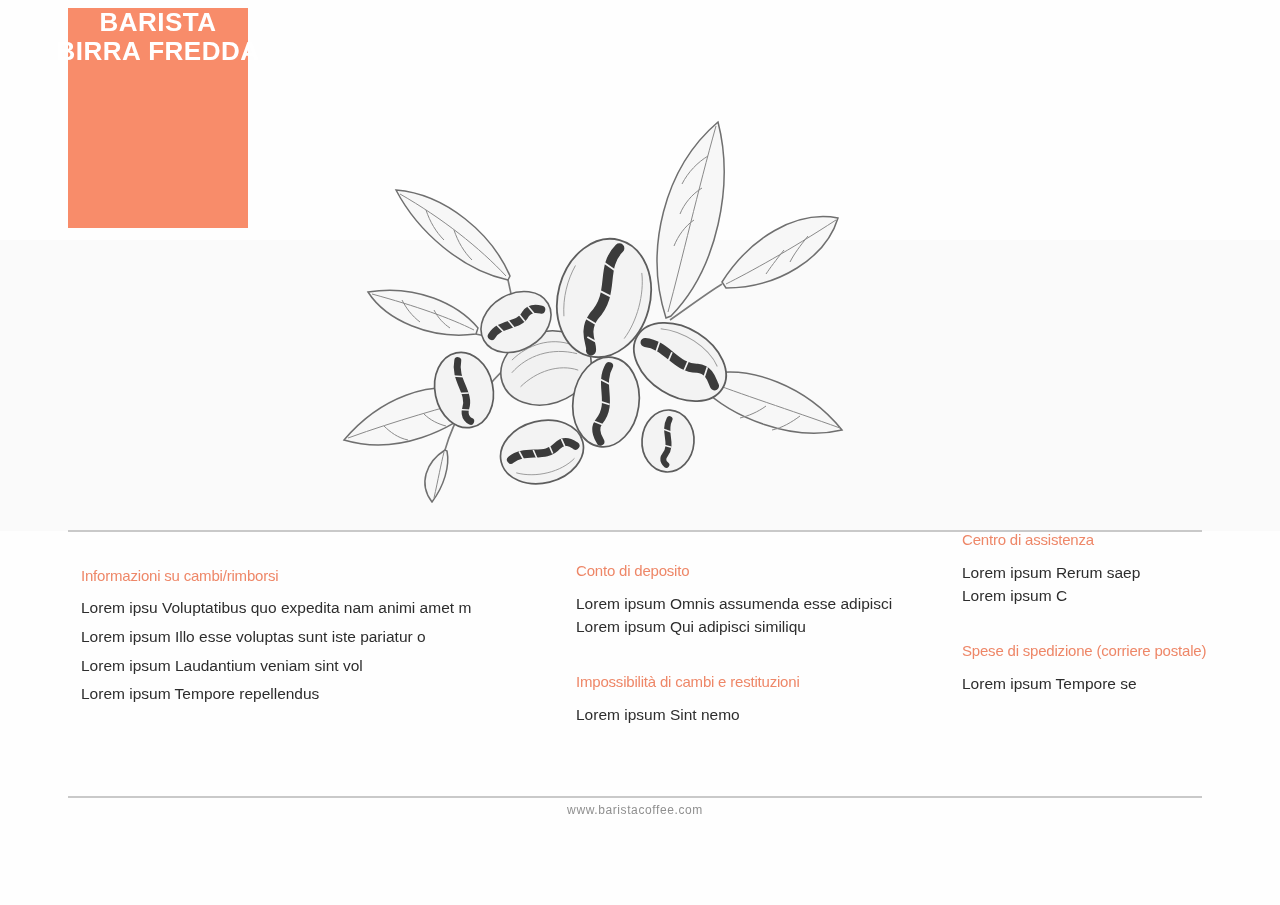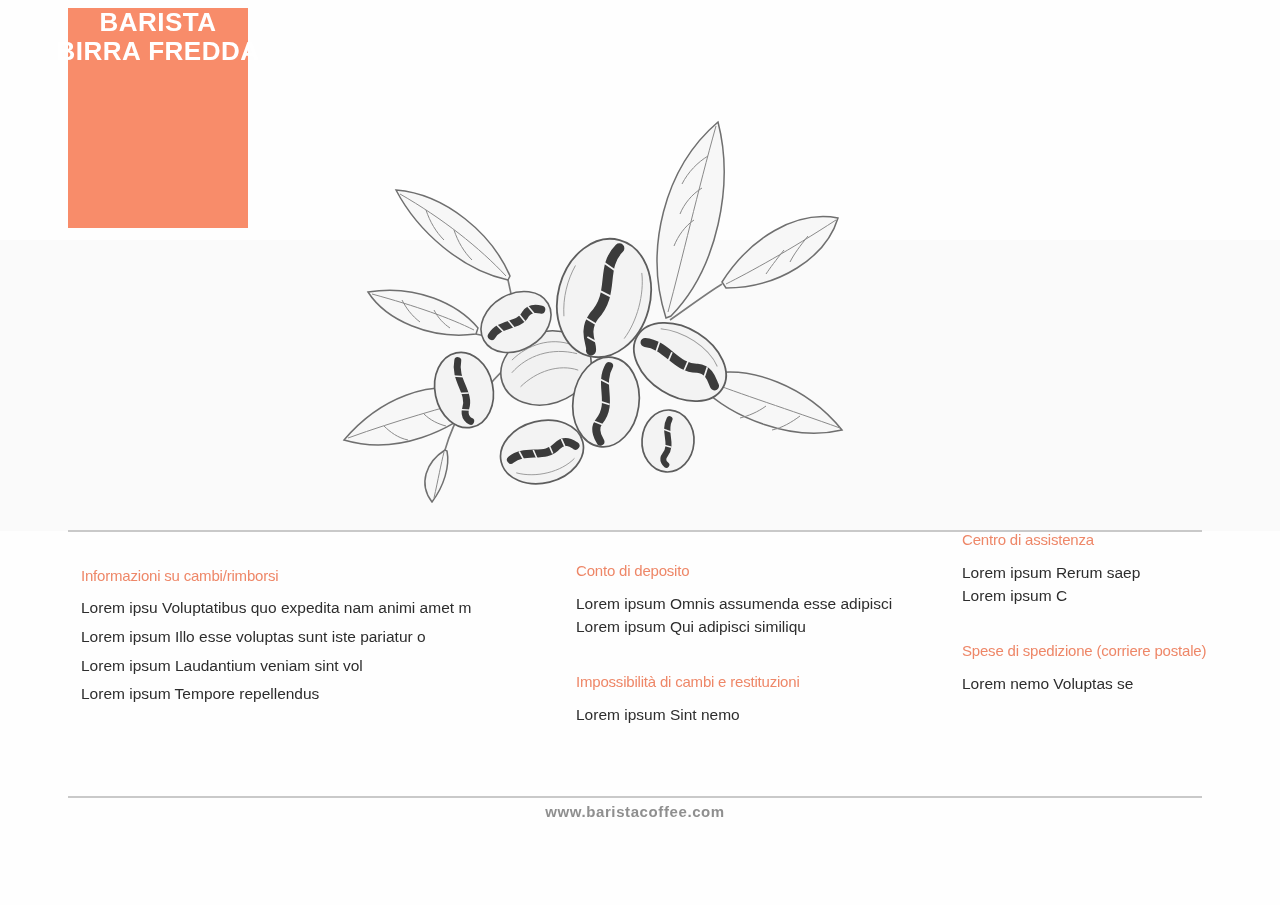--- a/index.html
+++ b/index.html
@@ -38,21 +38,21 @@
     letter-spacing:-0.2px;
   }
   .col-1 .heading { margin-bottom:8px; }
   .col-2 .heading, .col-3 .heading { margin-bottom:12px; }
   .line { font-size:15.5px; }
   .col-1 .line { line-height:28.8px; }
   .col-2 .line, .col-3 .line { line-height:22.6px; }
   .section + .section { margin-top:34px; }
   .footer-url {
     position:absolute; left:68px; top:803px; width:1134px;
-    text-align:center; color:#8f8f8f; font-size:15px; letter-spacing:0.6px;font-weight:bold;
+    text-align:center; color:#8f8f8f; font-size:12px; letter-spacing:0.6px;
   }
 </style>
 </head>
 <body>
 
 <div class="page">
 
   <div class="band"></div>
 
   <div class="brand-box">
@@ -176,21 +176,21 @@
   </div>
 
   <div class="col col-3">
     <div class="section">
       <div class="heading">Centro di assistenza</div>
       <div class="line">Lorem ipsum Rerum saep</div>
       <div class="line">Lorem ipsum C</div>
     </div>
     <div class="section">
       <div class="heading">Spese di spedizione (corriere postale)</div>
-      <div class="line">Lorem nemo Voluptas se</div>
+      <div class="line">Lorem ipsum Tempore se</div>
     </div>
   </div>
 
   <div class="rule rule-bottom"></div>
 
   <div class="footer-url">www.baristacoffee.com</div>
 
 </div>
 
 </body></html>

